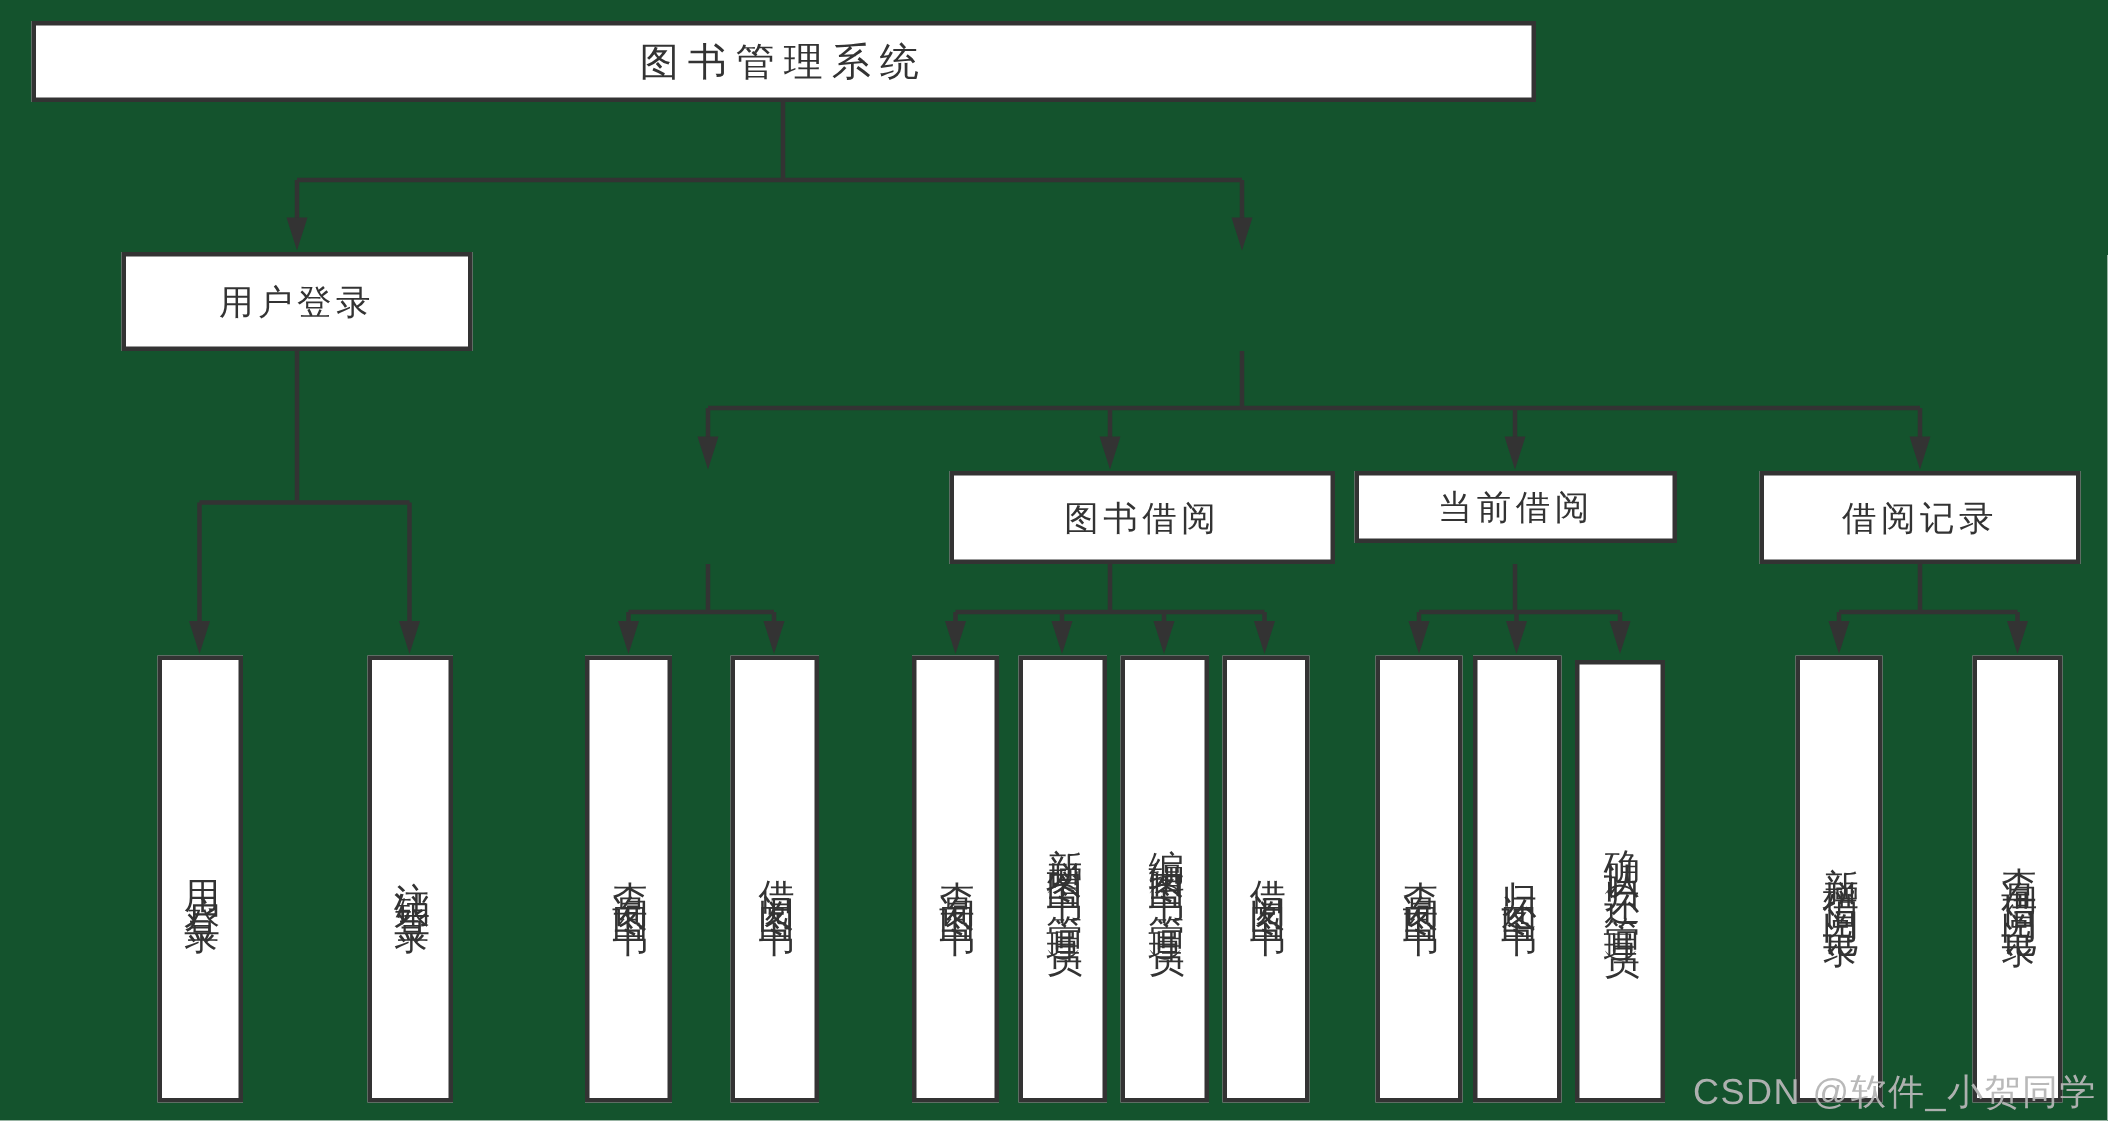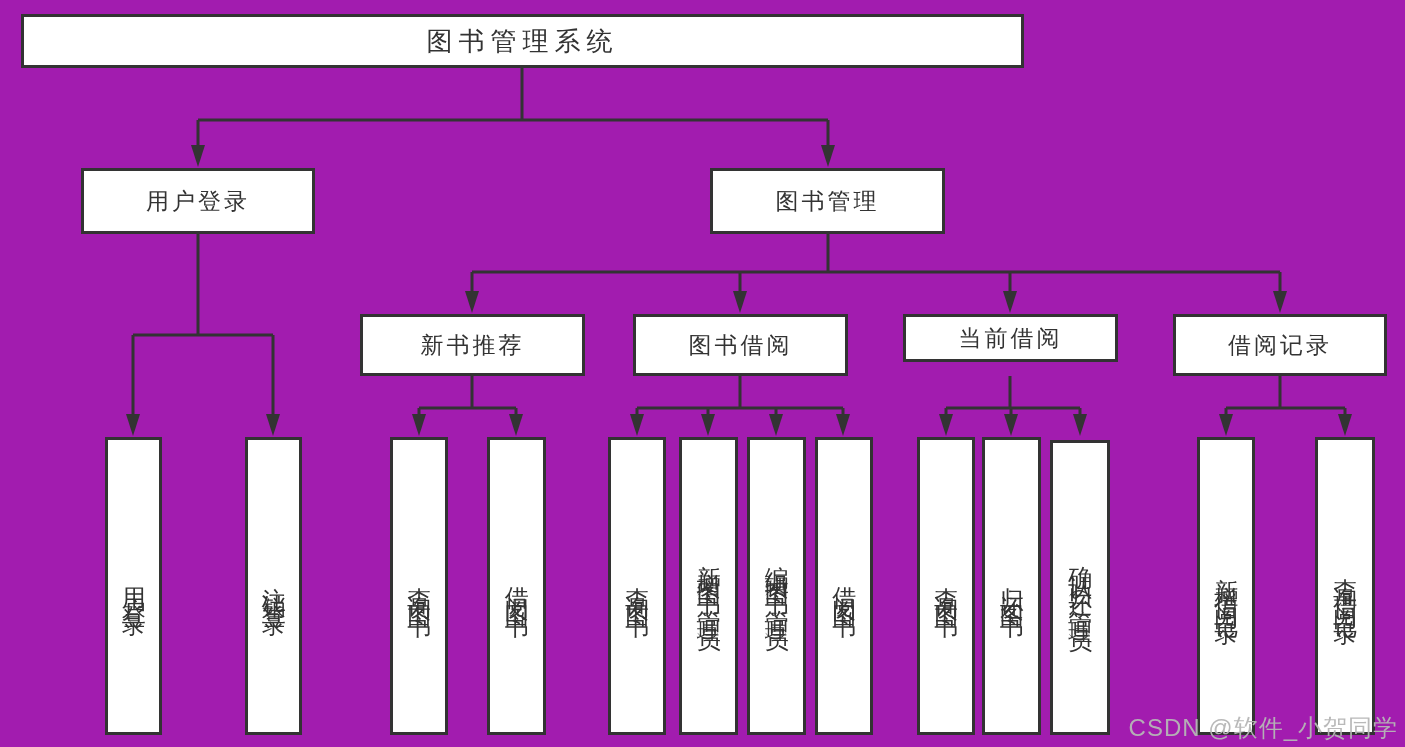--- a/index.html
+++ b/index.html
@@ -1,20 +1,20 @@
 <!DOCTYPE html>
 <html><head>
 <meta charset="utf-8">
 <style>
   html, body { margin: 0; padding: 0; background: #ffffff; }
   .stage {
     position: relative;
     width: 1405px;
     height: 747px;
-    background: #a21caf;
+    background: #14532d;
     font-family: "Liberation Sans", "DejaVu Sans", sans-serif;
     overflow: hidden;
     text-align: right;
   }
   svg.connectors {
     position: absolute;
     left: 0; top: 0;
     width: 1405px; height: 747px;
     pointer-events: none;
   }
@@ -86,28 +86,22 @@
     </g>
   </svg>
 
   <div class="node root-node" style="left:21px; top:14px; width:1003px; height:54px;">
     <span class="label">图书管理系统</span>
   </div>
 
   <div class="node h-node" style="left:81px; top:168px; width:234px; height:66px;">
     <span class="label">用户登录</span>
   </div>
-  <div class="node h-node" style="left:710px; top:168px; width:235px; height:66px;">
-    <span class="label">图书管理</span>
-  </div>
 
-  <div class="node h-node" style="left:360px; top:314px; width:225px; height:62px;">
-    <span class="label">新书推荐</span>
-  </div>
-  <div class="node h-node" style="left:633px; top:314px; width:215px; height:62px;">
+  <div class="node h-node" style="left:633px; top:314px; width:257px; height:62px;">
     <span class="label">图书借阅</span>
   </div>
   <div class="node h-node" style="left:903px; top:314px; width:215px; height:48px;">
     <span class="label">当前借阅</span>
   </div>
   <div class="node h-node" style="left:1173px; top:314px; width:214px; height:62px;">
     <span class="label">借阅记录</span>
   </div>
 
   <div class="node v-node" style="left:105px; top:437px; width:57px; height:298px;">

